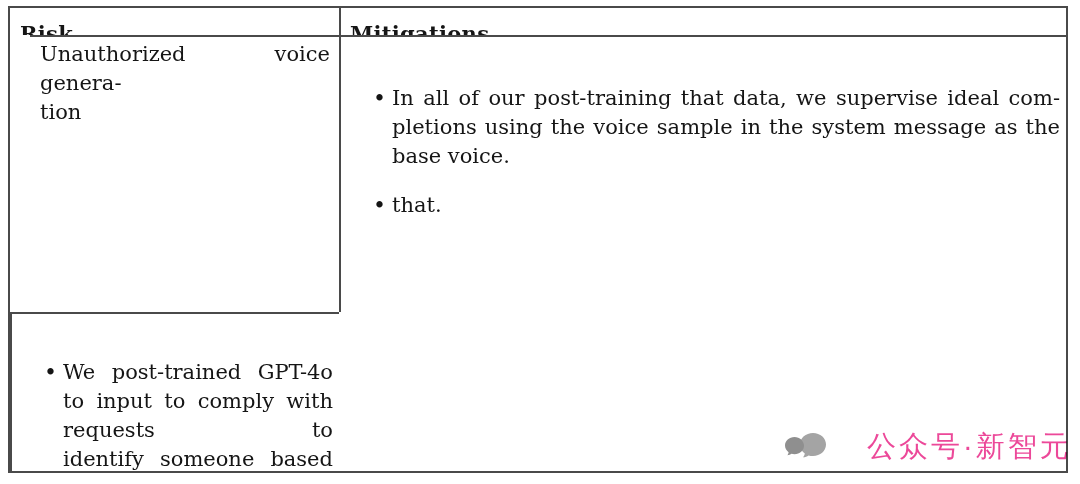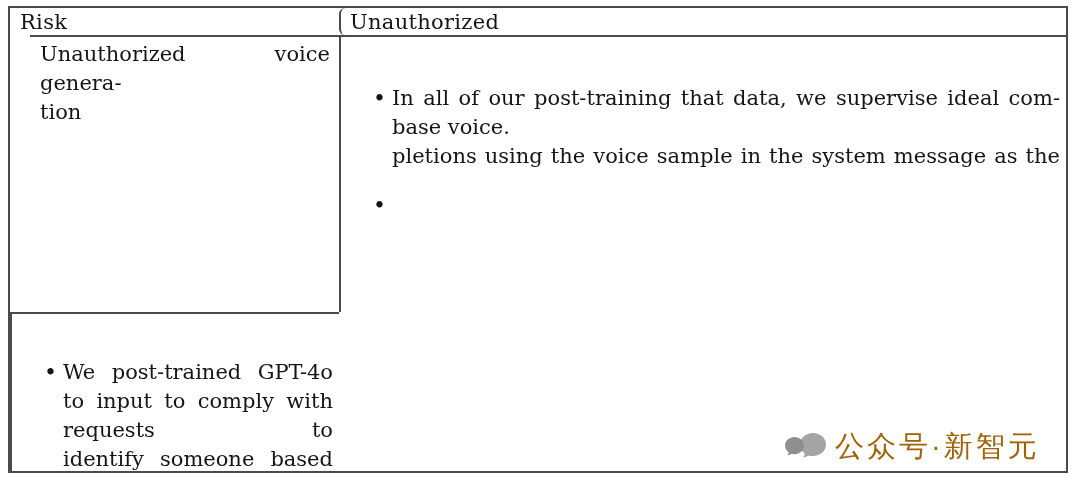--- a/index.html
+++ b/index.html
@@ -33,25 +33,24 @@
   .cell {
     box-sizing: border-box;
     overflow: hidden;
     font-size: 21px;
     line-height: 29px;
   }
   .col-right { border-left: 2px solid #4a4a4a; }
   .row-body  { border-top: 2px solid #4a4a4a; }
 
   .hcell {
-    font-weight: 400;
+    font-weight: 700;
     line-height: 26px;
-    padding: 1px 8px 0 10px;
+    padding: 13px 8px 0 10px;
     letter-spacing: 0.3px;
-    border-radius: 6px;
   }
   .hcell.col-right { padding-left: 9px; }
 
   .risk-cell {
     padding: 3px 9px 0 10px;
     margin-left: 20px;
   }
   .mit-cell {
     padding: 47px 6px 0 0;
   }
@@ -89,51 +88,53 @@
     align-items: center;
     gap: 7px;
     mix-blend-mode: multiply;
     pointer-events: none;
   }
   .wm-text {
     font-family: "Liberation Sans", "DejaVu Sans", sans-serif;
     font-size: 29px;
     line-height: 31px;
     letter-spacing: 3px;
-    color: #a16207;
+    color: #ec4899;
     white-space: nowrap;
+    margin-left: 32px;
   }
 </style>
 </head>
 <body>
 
 <div class="rtable">
 
   <div class="cell hcell">
     <span>Risk</span>
   </div>
   <div class="cell hcell col-right">
-    <span>Unauthorized</span>
+    <span>Mitigations</span>
   </div>
 
   <div class="cell risk-cell row-body">
     <span class="tline just">Unauthorized voice genera-</span>
     <span class="tline">tion</span>
   </div>
   <div class="cell mit-cell col-right row-body">
 
     <div class="bullet">
       <span class="bullet-dot">•</span>
       <span class="tline just">In all of our post-training that data, we supervise ideal com-</span>
+      <span class="tline just">pletions using the voice sample in the system message as the</span>
       <span class="tline">base voice.</span>
-      <span class="tline just">pletions using the voice sample in the system message as the</span>
     </div>
 
     <div class="bullet">
       <span class="bullet-dot">•</span>
+      <span class="tline">that.</span>
     </div>
 
   </div>
 
   <div class="cell mit-cell col-right row-body r2">
 
     <div class="bullet">
       <span class="bullet-dot">•</span>
       <span class="tline just">We post-trained GPT-4o to input to comply with requests to</span>
       <span class="tline just">identify someone based on a voice in an audio input, while still</span>

